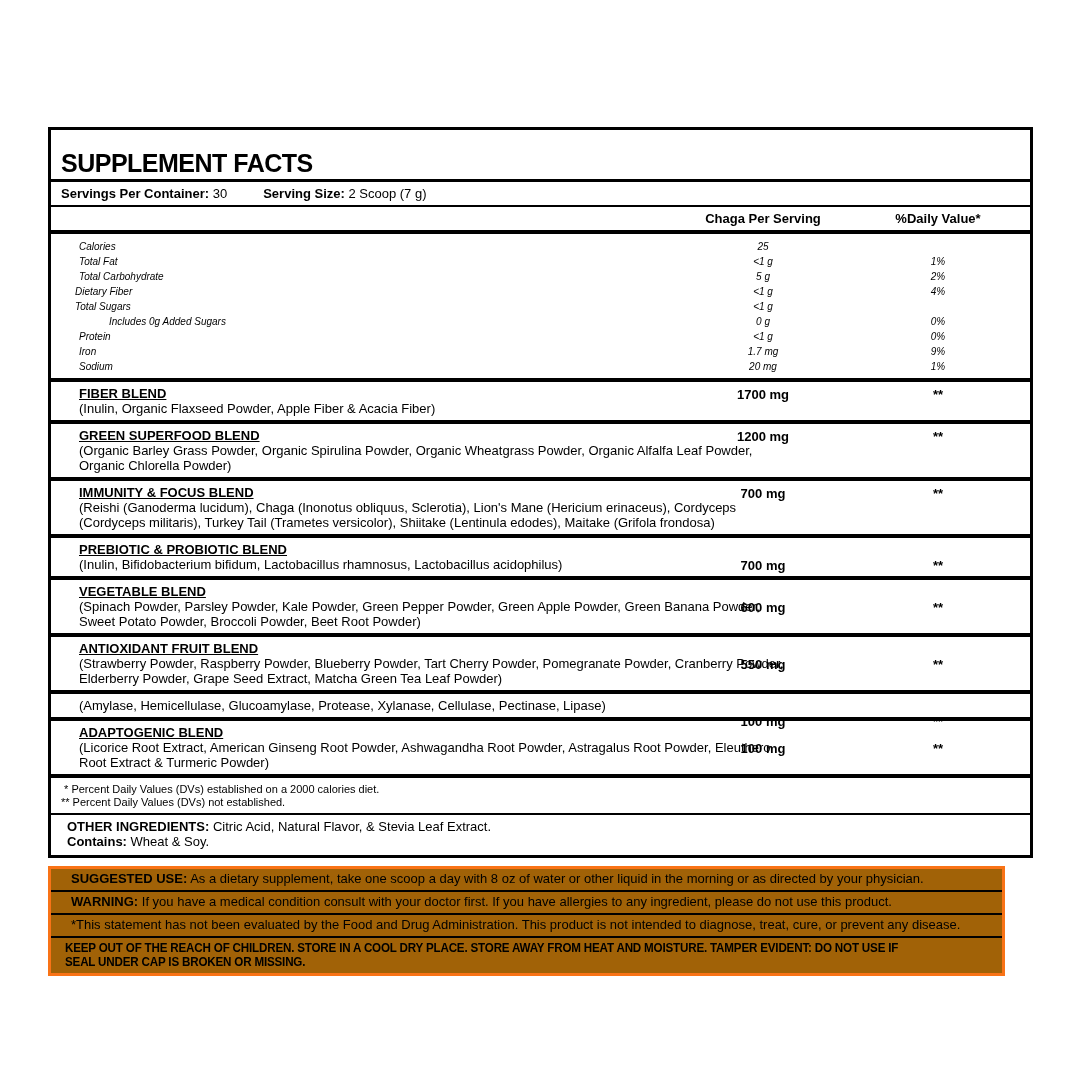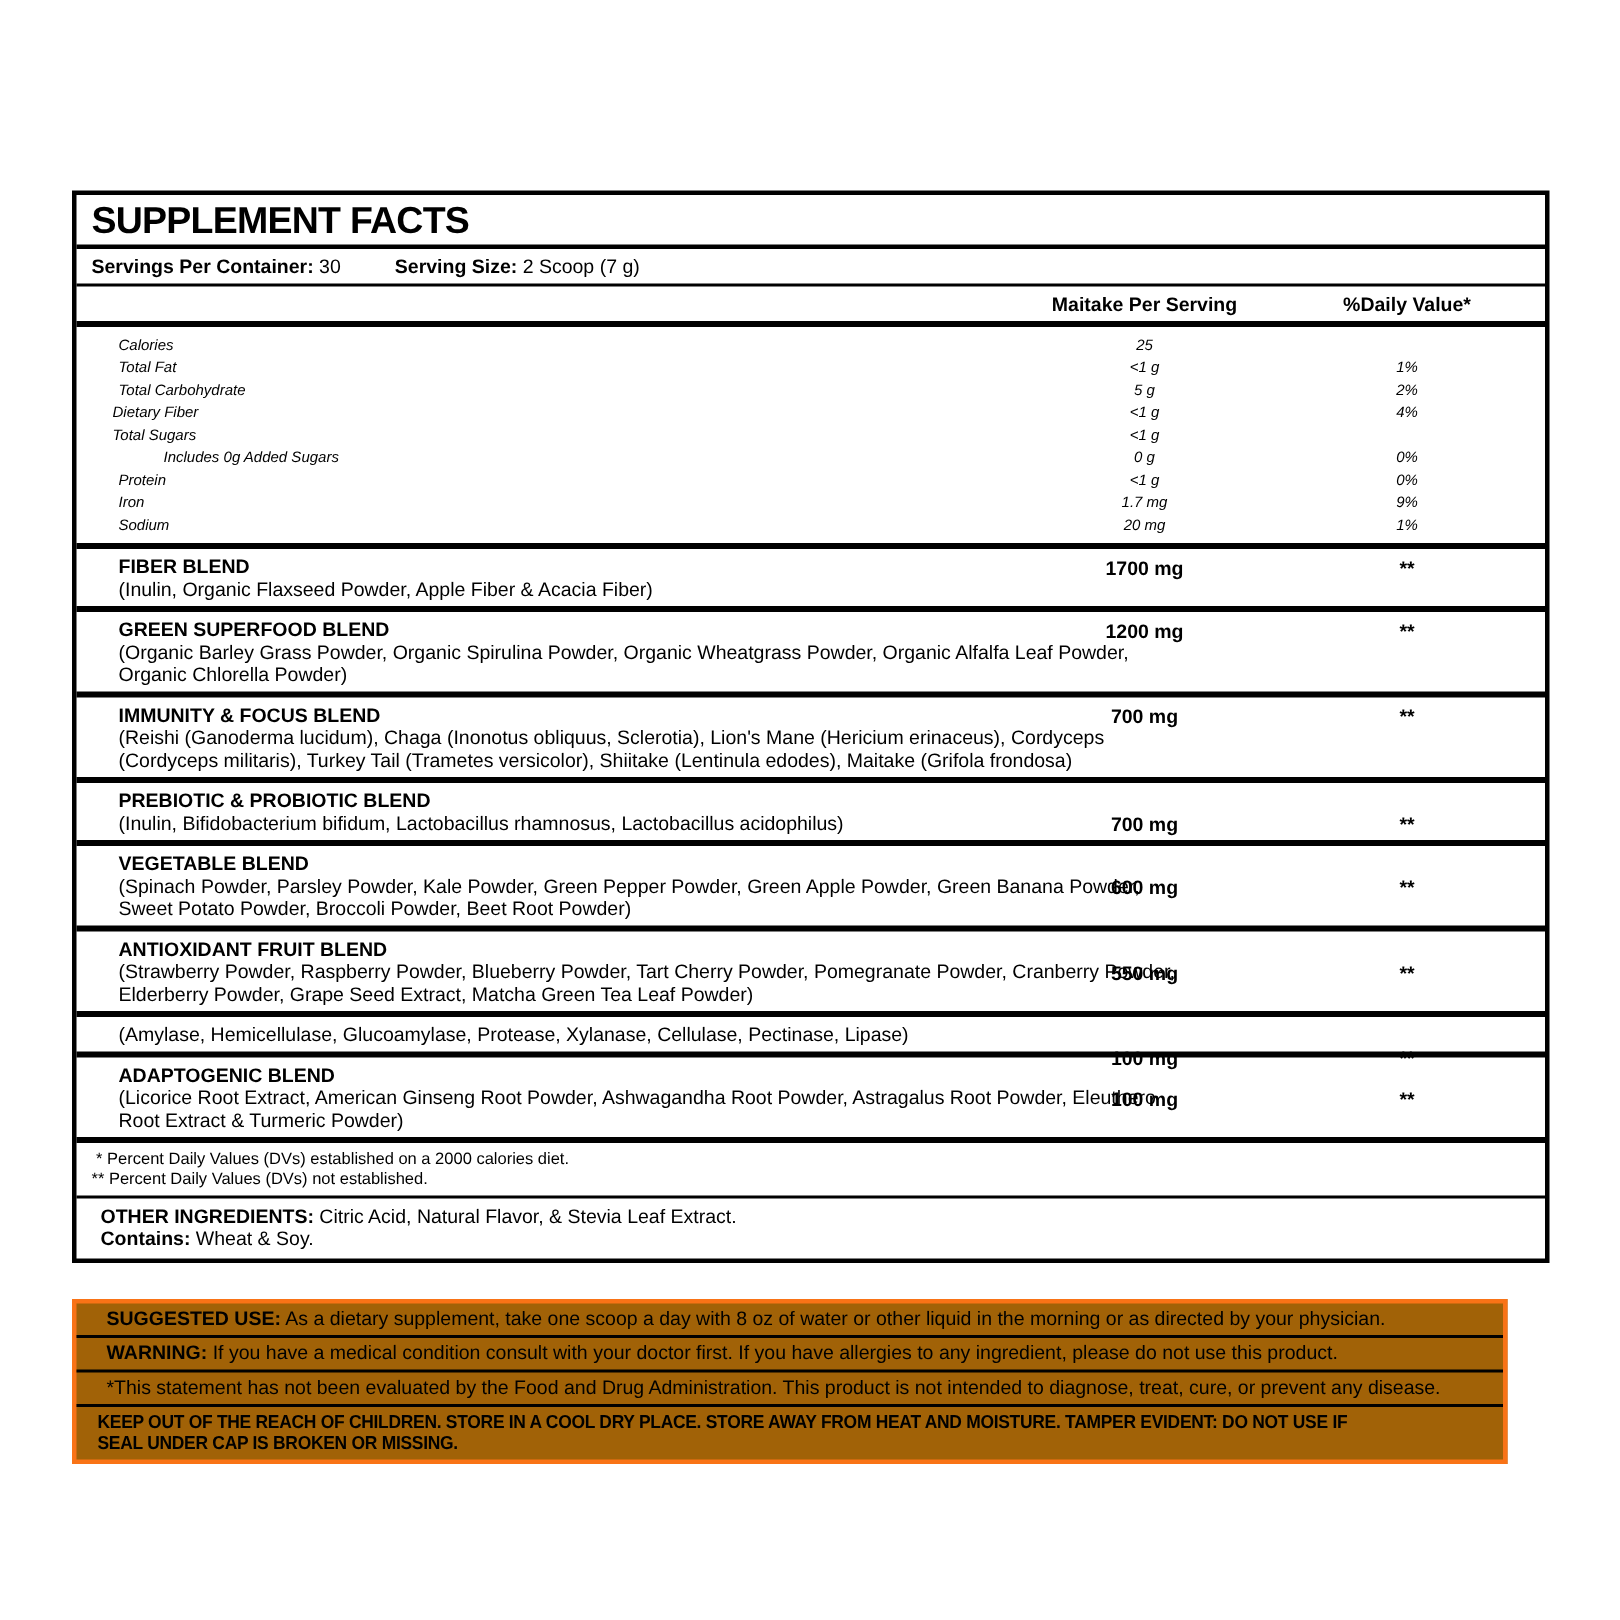--- a/index.html
+++ b/index.html
@@ -8,33 +8,33 @@
     font-family:"Liberation Sans", sans-serif;color:#000;
     -webkit-font-smoothing:antialiased;
   }
   .panel{
     position:absolute;left:48px;top:127px;width:985px;box-sizing:border-box;
     border:3px solid #000;background:#fff;
   }
   .rule2{height:2px;background:#000;}
   .rule3{height:3px;background:#000;}
   .bar4{height:4px;background:#000;}
-  .title{font-size:25px;font-weight:bold;letter-spacing:-0.5px;line-height:28px;padding:3px 10px 2px 10px;}
+  .title{font-size:25px;font-weight:bold;letter-spacing:-0.5px;line-height:28px;padding:3px 10px 2px 10px;margin-top:16px;}
   .servings{font-size:13px;line-height:17px;padding:3px 10px 3px 10px;}
   .servings .lbl{font-weight:bold;}
   .servings .item2{margin-left:36px;}
   .colhead{position:relative;height:23px;font-size:13px;font-weight:bold;line-height:23px;}
   .amt{position:absolute;left:630px;width:164px;text-align:center;top:0;}
   .dv{position:absolute;left:805px;width:164px;text-align:center;top:0;}
   .nutrients{padding:5px 0 4px 0;}
   .nrow{position:relative;height:15px;font-size:10px;line-height:15px;padding-left:28px;font-style:italic;}
   .nrow.ind1{padding-left:24px;}
   .nrow.ind2{padding-left:58px;}
   .blend{position:relative;font-size:13px;line-height:15px;padding:4px 0 4px 28px;}
-  .blend .bname{font-weight:bold;}
+  .blend .bname{font-weight:bold;text-decoration:underline;}
   .blend .iline{white-space:nowrap;}
   .blend .amt,.blend .dv{font-weight:bold;}
   .blend.amt-l0 .amt,.blend.amt-l0 .dv{top:5px;}
   .blend.amt-l1 .amt,.blend.amt-l1 .dv{top:20px;}
   .footnotes{font-size:11px;line-height:13px;padding:5px 0 4px 10px;}
   .footnotes div{white-space:pre;}
   .otheringr{font-size:13px;line-height:15px;padding:4px 0 6px 16px;}
   .otheringr .lbl{font-weight:bold;}
   .otheringr span{white-space:pre-wrap;}
   .notices{
@@ -56,21 +56,21 @@
 <div class="panel">
   <div class="title">SUPPLEMENT FACTS</div>
   <div class="rule3"></div>
 
   <div class="servings">
     <span class="lbl">Servings Per Container:</span><span style="white-space:pre;"> 30</span><span class="item2 lbl">Serving Size:</span><span style="white-space:pre;"> 2 Scoop (7 g)</span>
   </div>
   <div class="rule2"></div>
 
   <div class="colhead">
-    <span class="amt">Maitake Per Serving</span>
+    <span class="amt">Chaga Per Serving</span>
     <span class="dv">%Daily Value*</span>
   </div>
   <div class="bar4"></div>
 
   <div class="nutrients">
     <div class="nrow">
       <span>Calories</span>
       <span class="amt">25</span>
       <span class="dv"></span>
     </div>

